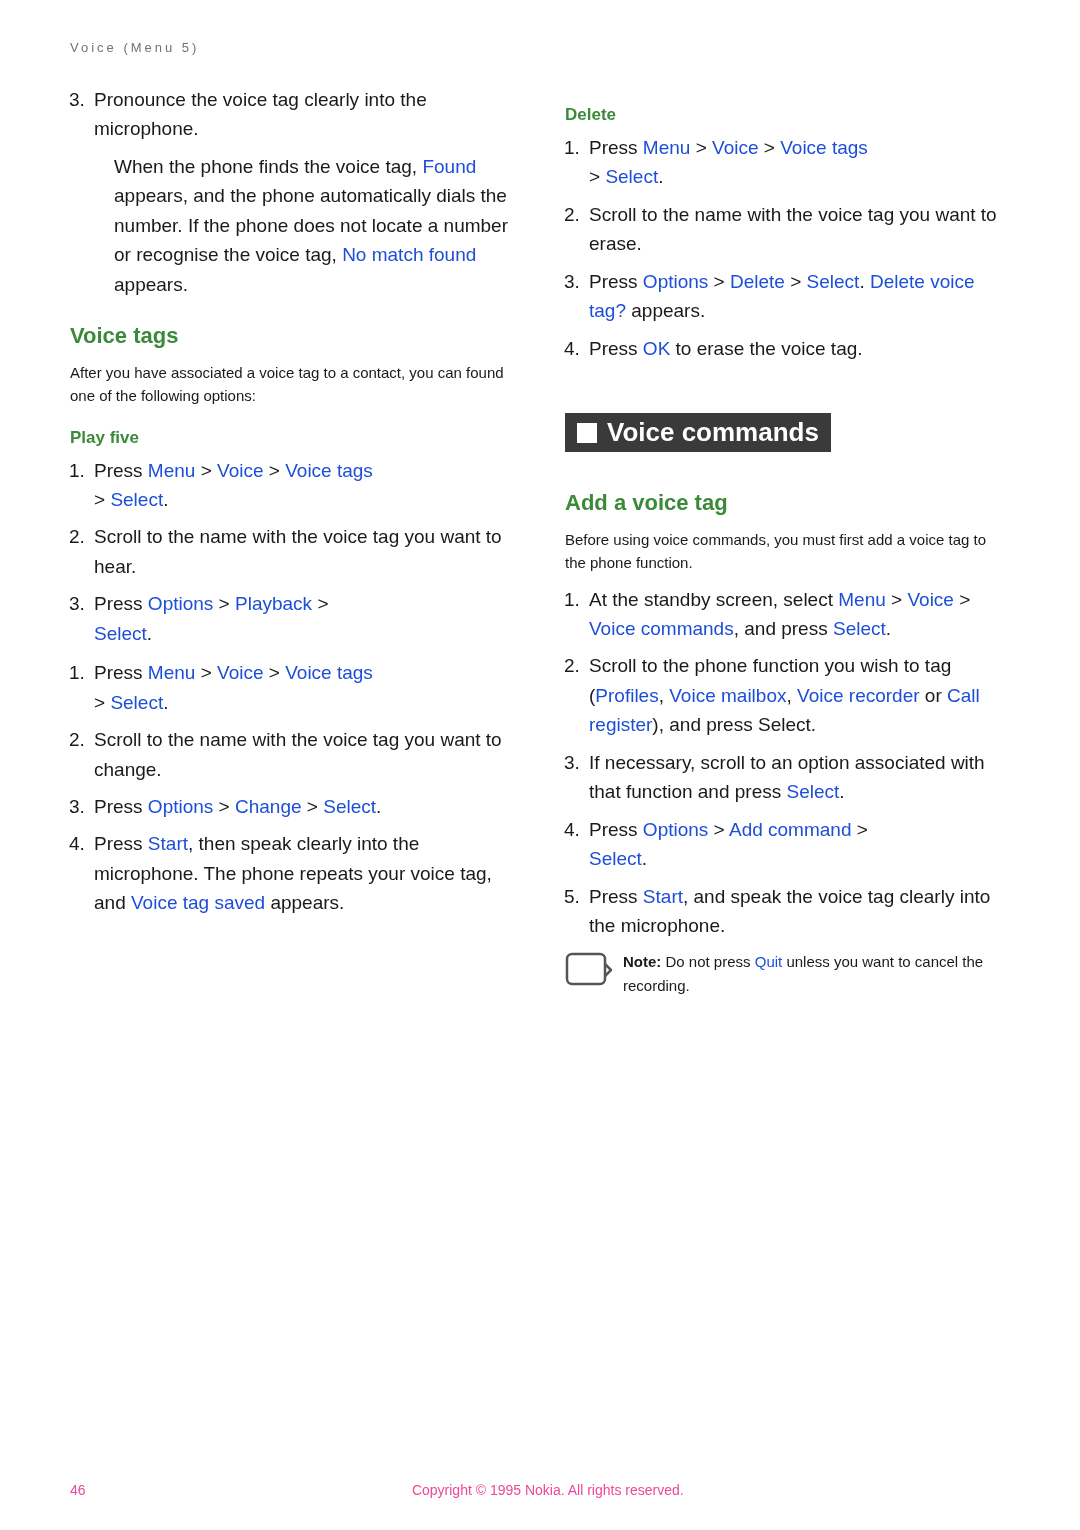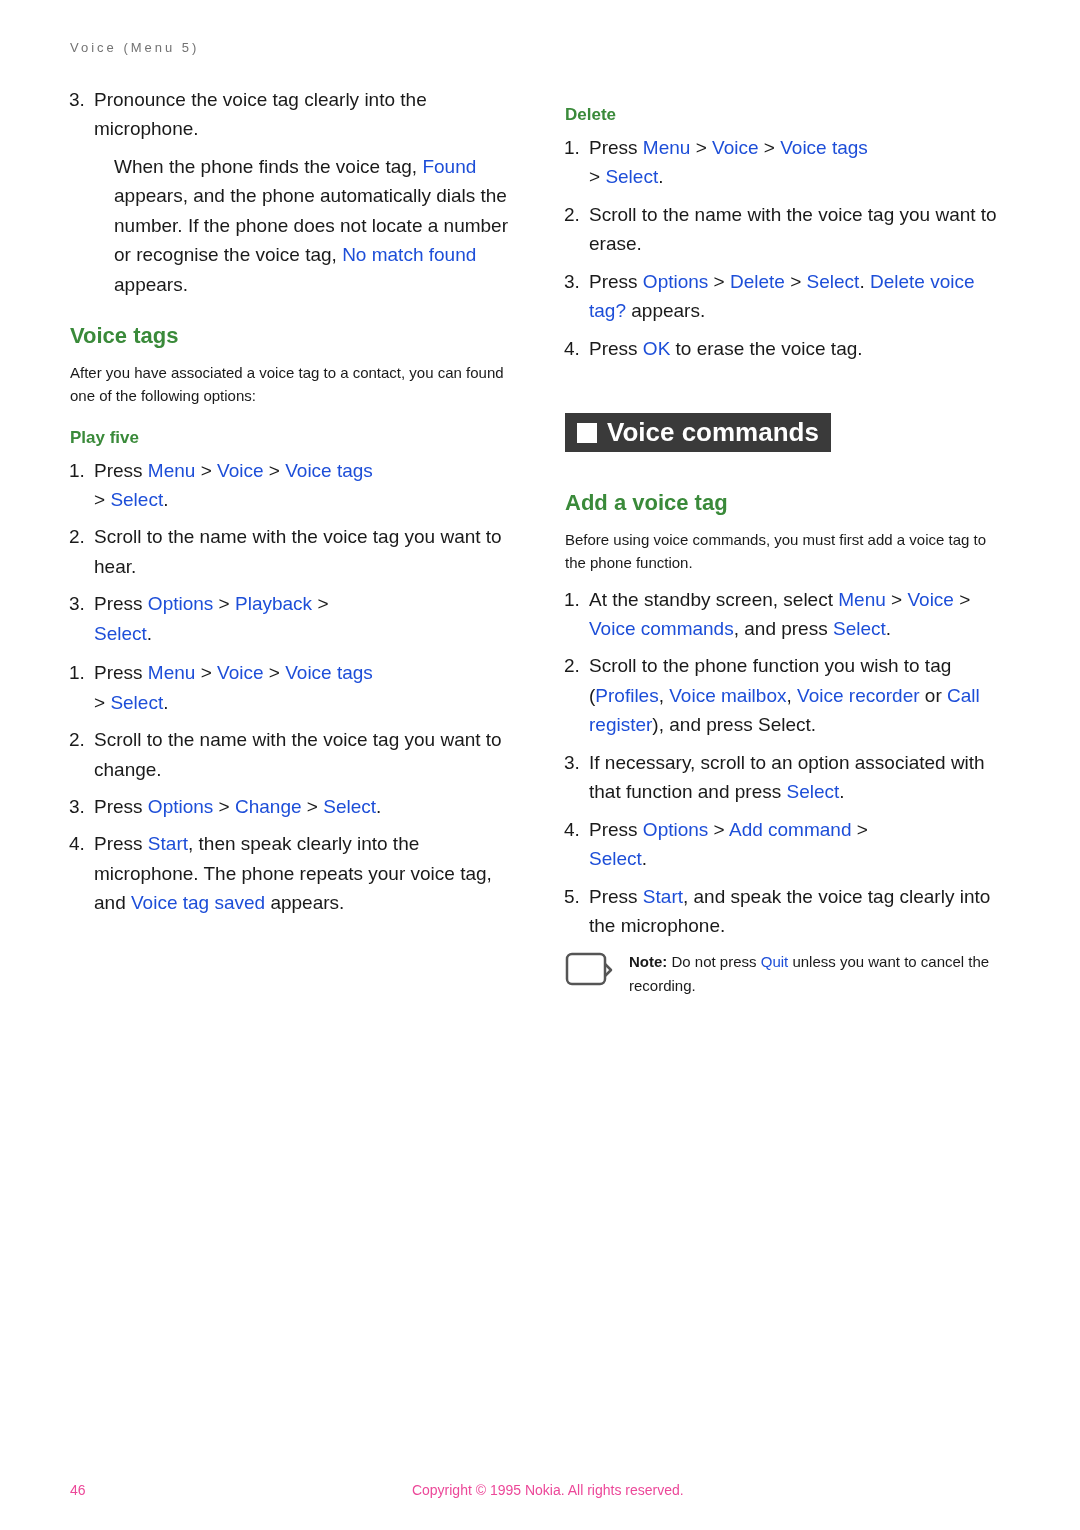--- a/index.html
+++ b/index.html
@@ -108,21 +108,21 @@
       display: inline-block;
       width: 20px;
       height: 20px;
       background: #fff;
       flex-shrink: 0;
     }
 
     .note-box {
       display: flex;
       align-items: flex-start;
-      gap: 16px;
+      gap: 10px;
       margin-top: 0;
     }
 
     .note-icon {
       width: 48px;
       height: 38px;
       flex-shrink: 0;
       margin-top: 2px;
     }
 

